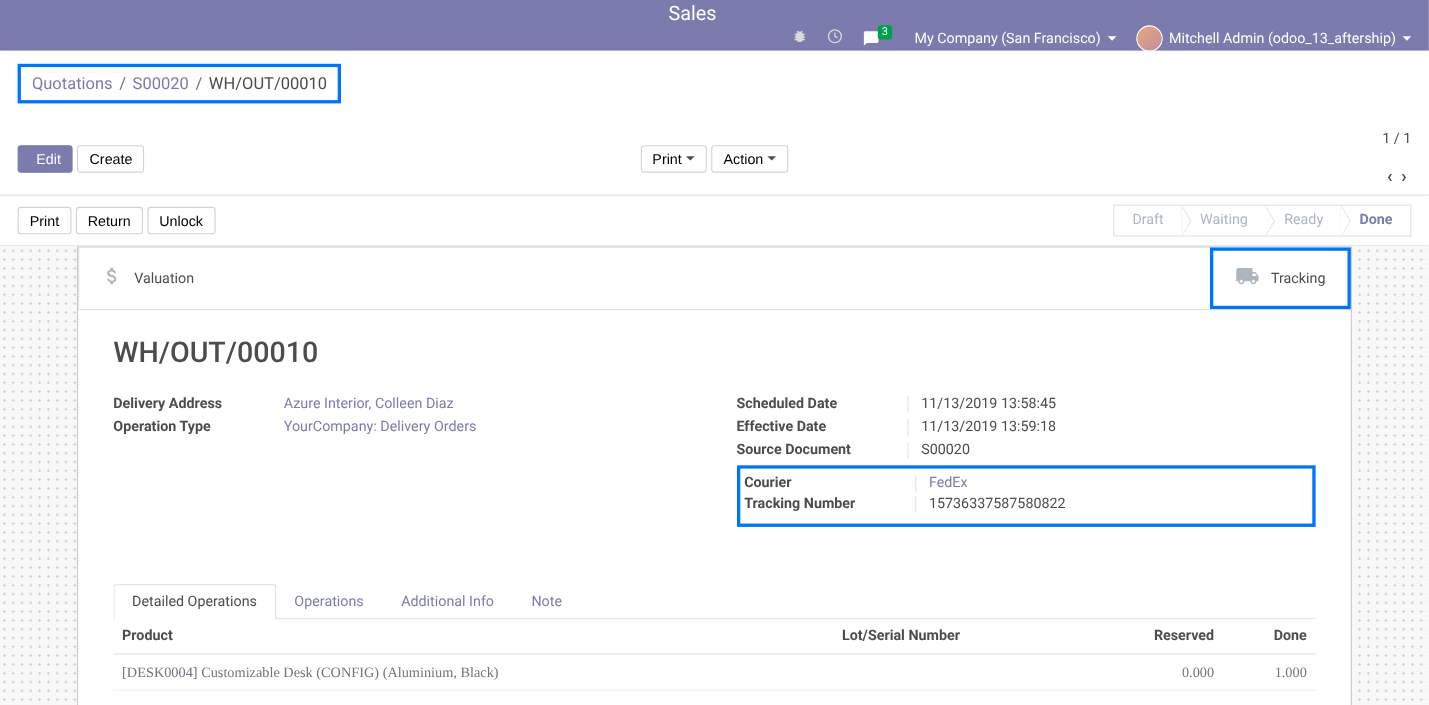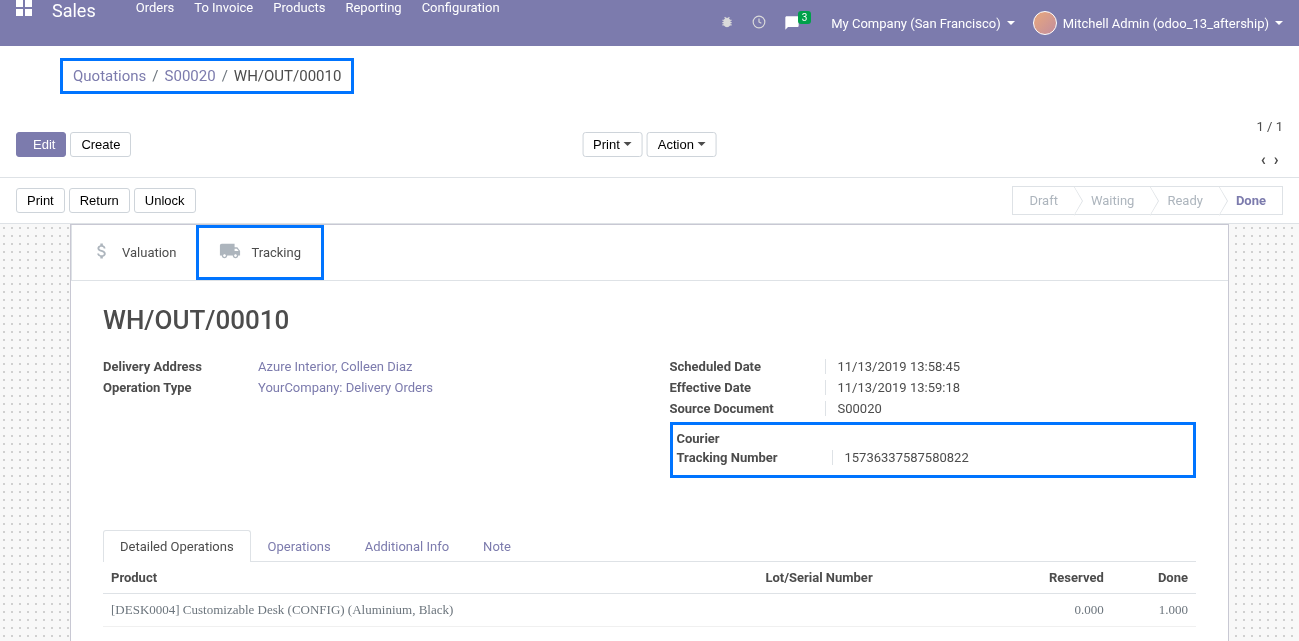--- a/index.html
+++ b/index.html
@@ -1,33 +1,33 @@
 <!DOCTYPE html>
 <html><head>
   <meta charset="utf-8">
   <style>
     * { box-sizing: border-box; margin: 0; padding: 0; }
     body { font-family: -apple-system, BlinkMacSystemFont, "Segoe UI", Roboto, "Helvetica Neue", Arial, sans-serif; font-size: 13px; color: #4c4c4c; background: #fff; }
     
-    .topbar { background: #7C7BAD; height: 46px; display: flex; padding: 0 16px; color: #fff; }
+    .topbar { background: #7C7BAD; height: 46px; display: flex; align-items: center; padding: 0 16px; color: #fff; flex-direction: column; }
     .apps-icon { width: 16px; height: 16px; display: grid; grid-template-columns: 1fr 1fr; grid-template-rows: 1fr 1fr; gap: 2px; margin-right: 20px; cursor: pointer; }
     .apps-icon span { background: #fff; }
     .brand { font-size: 18px; font-weight: 400; margin-right: 40px; }
     .nav-menu { display: flex; gap: 20px; }
     .nav-menu a { color: #fff; text-decoration: none; font-size: 13px; cursor: pointer; }
     .topbar-right { margin-left: auto; display: flex; align-items: center; gap: 18px; }
     .topbar-icon { color: #dadada; cursor: pointer; }
     .chat-badge { position: relative; display: flex; align-items: center; }
     .chat-badge-count { background: #00a04a; color: #fff; font-size: 10px; padding: 1px 4px; border-radius: 3px; position: relative; left: -2px; top: -6px; }
     .company-switch, .user-menu { display: flex; align-items: center; gap: 6px; cursor: pointer; font-size: 13px; }
     .avatar { width: 24px; height: 24px; border-radius: 50%; background: linear-gradient(135deg,#e8a87c,#c38d9e); border: 1px solid #fff; }
     .caret-down { width: 0; height: 0; border-left: 4px solid transparent; border-right: 4px solid transparent; border-top: 4px solid #fff; }
     
     .control-panel { padding: 12px 16px 8px; border-bottom: 1px solid #dee2e6; }
-    .breadcrumb-row { display: flex; align-items: center; margin-bottom: 25px; margin-left: 44px; }
+    .breadcrumb-row { display: flex; align-items: center; margin-bottom: 25px; }
     .breadcrumb-box { border: 3px solid #0074FF; padding: 6px 10px; display: inline-flex; align-items: center; gap: 6px; font-size: 15px; }
     .breadcrumb-box a { color: #7C7BAD; text-decoration: none; cursor: pointer; }
     .breadcrumb-box .sep { color: #6c757d; }
     .breadcrumb-box .active { color: #4c4c4c; }
     
     .cp-bottom { display: flex; align-items: center; }
     .cp-left { display: flex; gap: 4px; }
     .btn { border: 1px solid #ced4da; background: #fff; padding: 4px 10px; font-size: 13px; cursor: pointer; border-radius: 3px; }
     .btn-primary { background: #7C7BAD; color: #fff; border-color: #7C7BAD; padding-left: 16px; }
     .cp-center { margin-left: auto; margin-right: auto; position: absolute; left: 50%; transform: translateX(-50%); display: flex; gap: 4px; }
@@ -44,21 +44,21 @@
     .status-step { padding: 6px 16px; color: #adb5bd; font-size: 13px; position: relative; background: #fff; border: 1px solid #dee2e6; border-left: none; }
     .status-step:first-child { border-left: 1px solid #dee2e6; }
     .status-step::after { content:''; position: absolute; right: -8px; top: 50%; transform: translateY(-50%); width: 0; height: 0; border-top: 14px solid transparent; border-bottom: 14px solid transparent; border-left: 8px solid #fff; z-index: 2; }
     .status-step::before { content:''; position: absolute; right: -9px; top: 50%; transform: translateY(-50%); width: 0; height: 0; border-top: 15px solid transparent; border-bottom: 15px solid transparent; border-left: 9px solid #dee2e6; z-index: 1; }
     .status-step:last-child::after, .status-step:last-child::before { display:none; }
     .status-step.active { color: #7C7BAD; font-weight: bold; }
     
     .content-bg { background-image: radial-gradient(circle, #d0d0d0 1px, transparent 1px); background-size: 8px 8px; background-color: #f8f8f8; padding: 0 70px; min-height: 500px; }
     .sheet { background: #fff; border: 1px solid #c8c8d3; max-width: 1160px; margin: 0 auto; }
     
-    .stat-buttons { display: flex; justify-content: flex-start; border-bottom: 1px solid #dee2e6; }
+    .stat-buttons { display: flex; justify-content: space-between; border-bottom: 1px solid #dee2e6; }
     .stat-btn { display: flex; align-items: center; gap: 10px; padding: 12px 20px; border-left: 1px solid #dee2e6; cursor: pointer; color: #4c4c4c; }
     .stat-btn-highlight { border: 3px solid #0074FF; }
     .stat-icon { color: #adb5bd; }
     
     .sheet-body { padding: 24px 32px; }
     .record-title { font-size: 26px; color: #4c4c4c; margin-bottom: 24px; font-weight: 500; }
     
     .field-group { display: flex; gap: 40px; margin-bottom: 28px; }
     .field-col { flex: 1; }
     .field-row { display: flex; margin-bottom: 6px; align-items: baseline; }
@@ -85,27 +85,20 @@
 <body>
 
 <div class="topbar">
   <div class="apps-icon">
       <span></span>
       <span></span>
       <span></span>
       <span></span>
     </div>
   <div class="brand">Sales</div>
-  <div class="nav-menu">
-    <a>Orders</a>
-    <a>To Invoice</a>
-    <a>Products</a>
-    <a>Reporting</a>
-    <a>Configuration</a>
-  </div>
   <div class="topbar-right">
     <span class="topbar-icon">
       <svg width="14" height="14" viewBox="0 0 24 24" fill="currentColor">
           <path d="M20 8h-2.81a5.985 5.985 0 0 0-1.82-1.96l1.42-1.42-1.41-1.41-1.88 1.88C12.97 4.73 12.51 4.66 12 4.66s-.97.07-1.5.23L8.62 3.01 7.21 4.42l1.42 1.42A5.985 5.985 0 0 0 6.81 8H4v2h2.09c-.05.33-.09.66-.09 1v1H4v2h2v1c0 .34.04.67.09 1H4v2h2.81a6 6 0 0 0 10.38 0H20v-2h-2.09c.05-.33.09-.66.09-1v-1h2v-2h-2v-1c0-.34-.04-.67-.09-1H20V8z"></path>
         </svg>
     </span>
     <span class="topbar-icon">
       <svg width="14" height="14" viewBox="0 0 24 24" fill="none" stroke="currentColor" stroke-width="2">
           <circle cx="12" cy="12" r="10"></circle>
           <path d="M12 6v6l4 2"></path>
@@ -220,20 +213,21 @@
             <div class="field-label">Effective Date</div>
             <div class="field-value-wrap"><span class="field-value">11/13/2019 13:59:18</span></div>
           </div>
           <div class="field-row">
             <div class="field-label">Source Document</div>
             <div class="field-value-wrap"><span class="field-value">S00020</span></div>
           </div>
           <div class="field-box">
             <div class="field-row">
               <div class="field-label">Courier</div>
+              <div class="field-value-wrap"><span class="field-value link">FedEx</span></div>
             </div>
             <div class="field-row">
               <div class="field-label">Tracking Number</div>
               <div class="field-value-wrap"><span class="field-value">15736337587580822</span></div>
             </div>
           </div>
         </div>
       </div>
 
       <div class="tabs">

